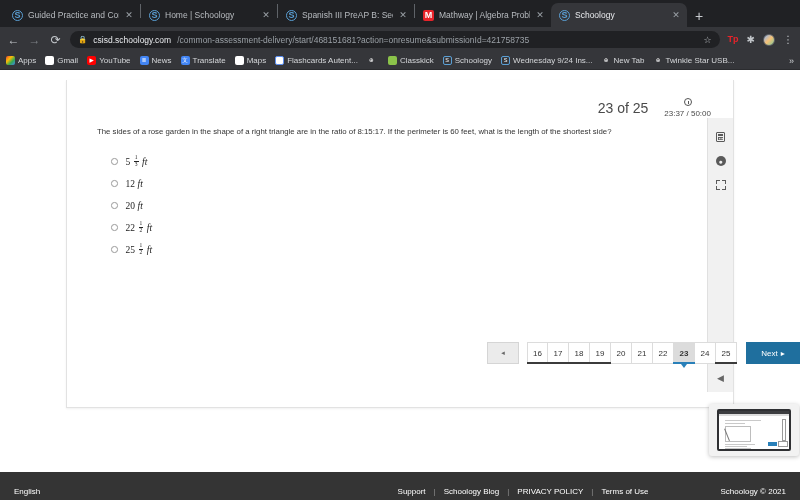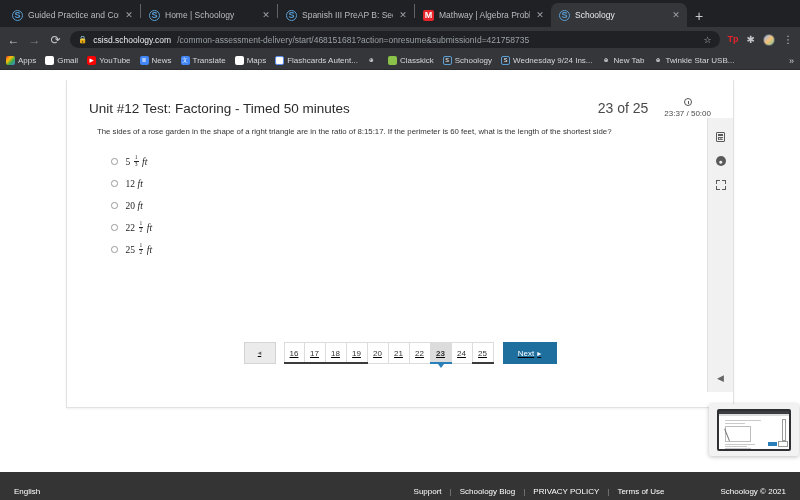--- a/index.html
+++ b/index.html
@@ -177,21 +177,21 @@
   .fs-ic .c2 { right:0; top:0; border-right:1.3px solid #5a5a5a; border-top:1.3px solid #5a5a5a; }
   .fs-ic .c3 { left:0; bottom:0; border-left:1.3px solid #5a5a5a; border-bottom:1.3px solid #5a5a5a; }
   .fs-ic .c4 { right:0; bottom:0; border-right:1.3px solid #5a5a5a; border-bottom:1.3px solid #5a5a5a; }
   .rail-collapse {
     margin-top: auto; margin-bottom: 9px; font-size: 9px; color: #666;
   }
 
   
   .pager {
     position: absolute; left: 0; right: 0; top: 272px;
-    display: flex; justify-content: center; align-items: stretch; gap: 0; text-decoration: underline;
+    display: flex; justify-content: flex-end; align-items: stretch; gap: 0;
   }
   .pg-prev {
     width: 32px; height: 22px; background: #ebebeb; border: 1px solid #d5d5d5;
     display: flex; align-items: center; justify-content: center;
     font-size: 7px; color: #666; margin-right: 8px;
   }
   .pg-nums { display: flex; }
   .pg {
     width: 21px; height: 22px; background: #fff; border: 1px solid #dcdcdc;
     border-left: none; display: flex; align-items: center; justify-content: center;
@@ -240,21 +240,21 @@
 
   
   .footer {
     position: absolute; left: 0; right: 0; bottom: 0; height: 38px;
     background: #343434; display: flex; align-items: center;
     padding: 0 14px; color: #fff; font-size: 8px;
   }
   .f-lang { font-size: 8px; }
   .f-links { margin-left: auto; display: flex; align-items: center; gap: 8px; }
   .f-links .sep { color: #8e8e8e; }
-  .f-copy { margin-left: 56px; font-size: 8px; }
+  .f-copy { margin-left: 72px; font-size: 8px; }
 </style>
 </head>
 <body>
 
 <div class="browser">
 
   <div class="tabstrip">
     <div class="tab">
       <span class="favicon fav-schoology">S</span>
       <span class="tabtitle">Guided Practice and Core Prac</span>
@@ -356,21 +356,20 @@
       <span>Twinkle Star USB...</span>
     </div>
     <span class="bm-overflow">»</span>
   </div>
 
   <div class="page">
 
     <div class="card">
 
       <div class="quiz-header">
-        <h1 class="quiz-title">Unit #12 Test: Factoring - Timed 50 minutes</h1>
         <div class="quiz-meta">
           <span class="q-count">23 of 25</span>
           <span class="q-timer">
             <span class="clock-ic"></span>
             <span>23:37 / 50:00</span>
           </span>
         </div>
       </div>
 
 

